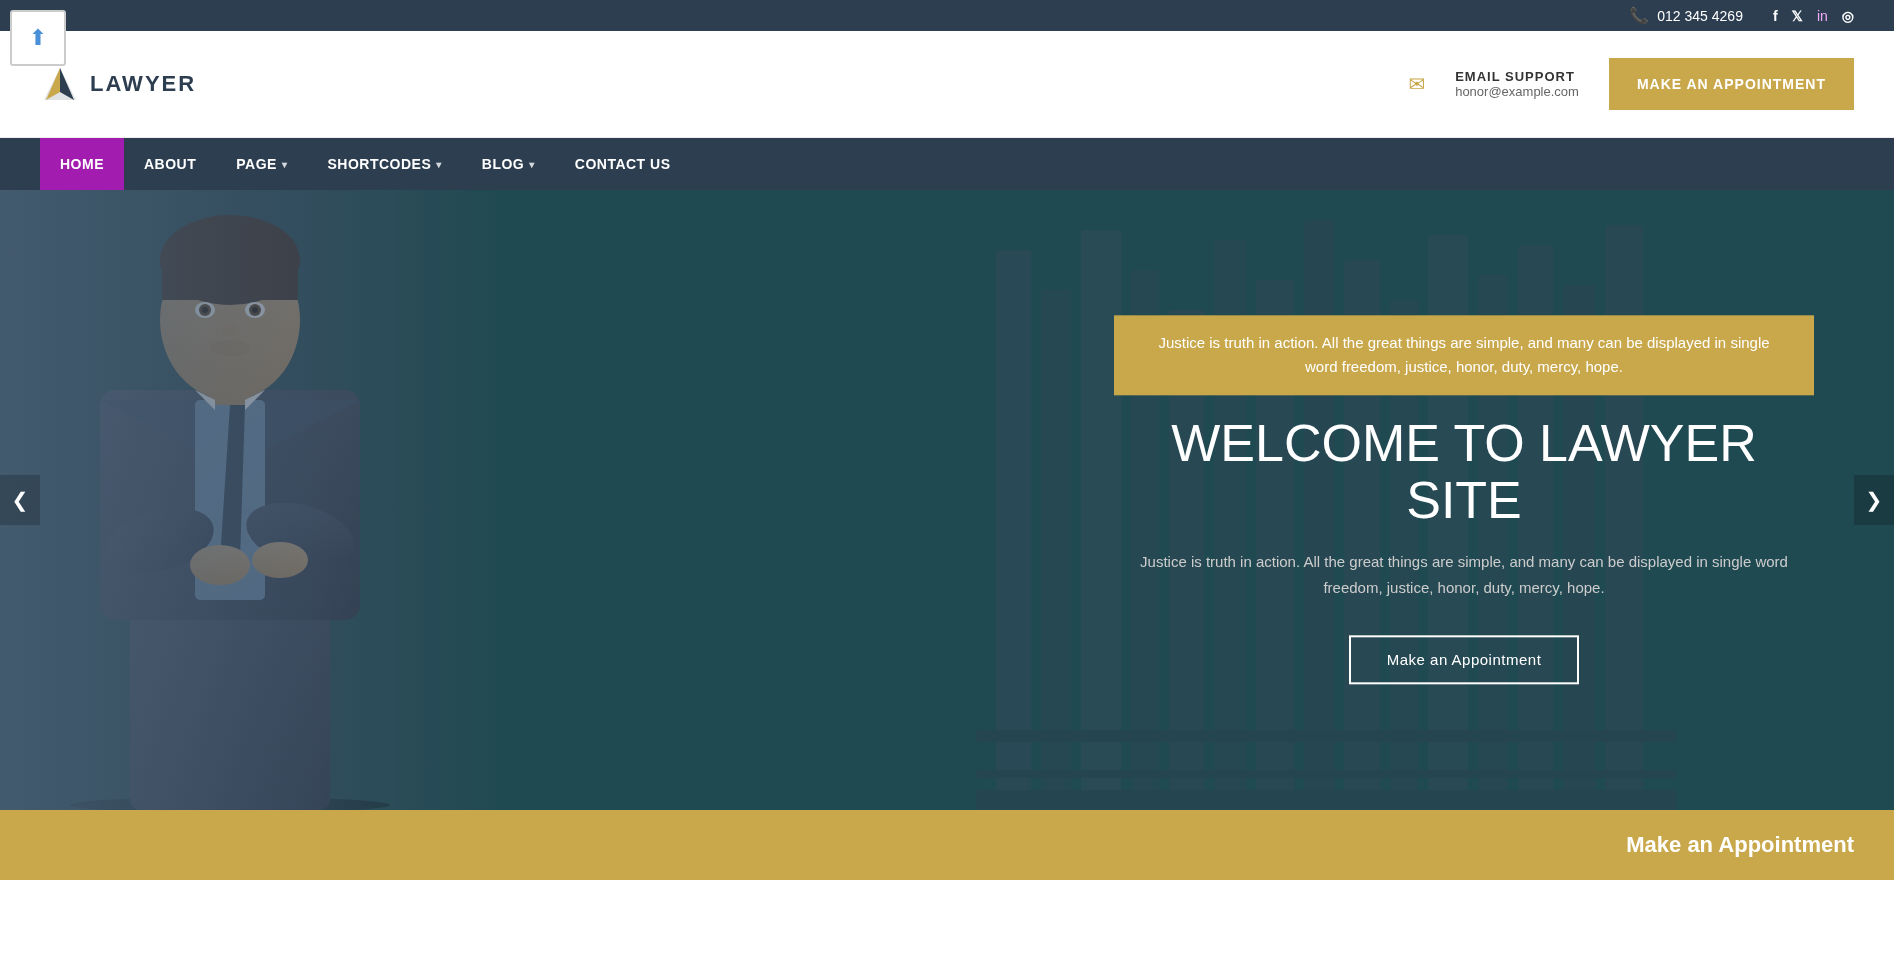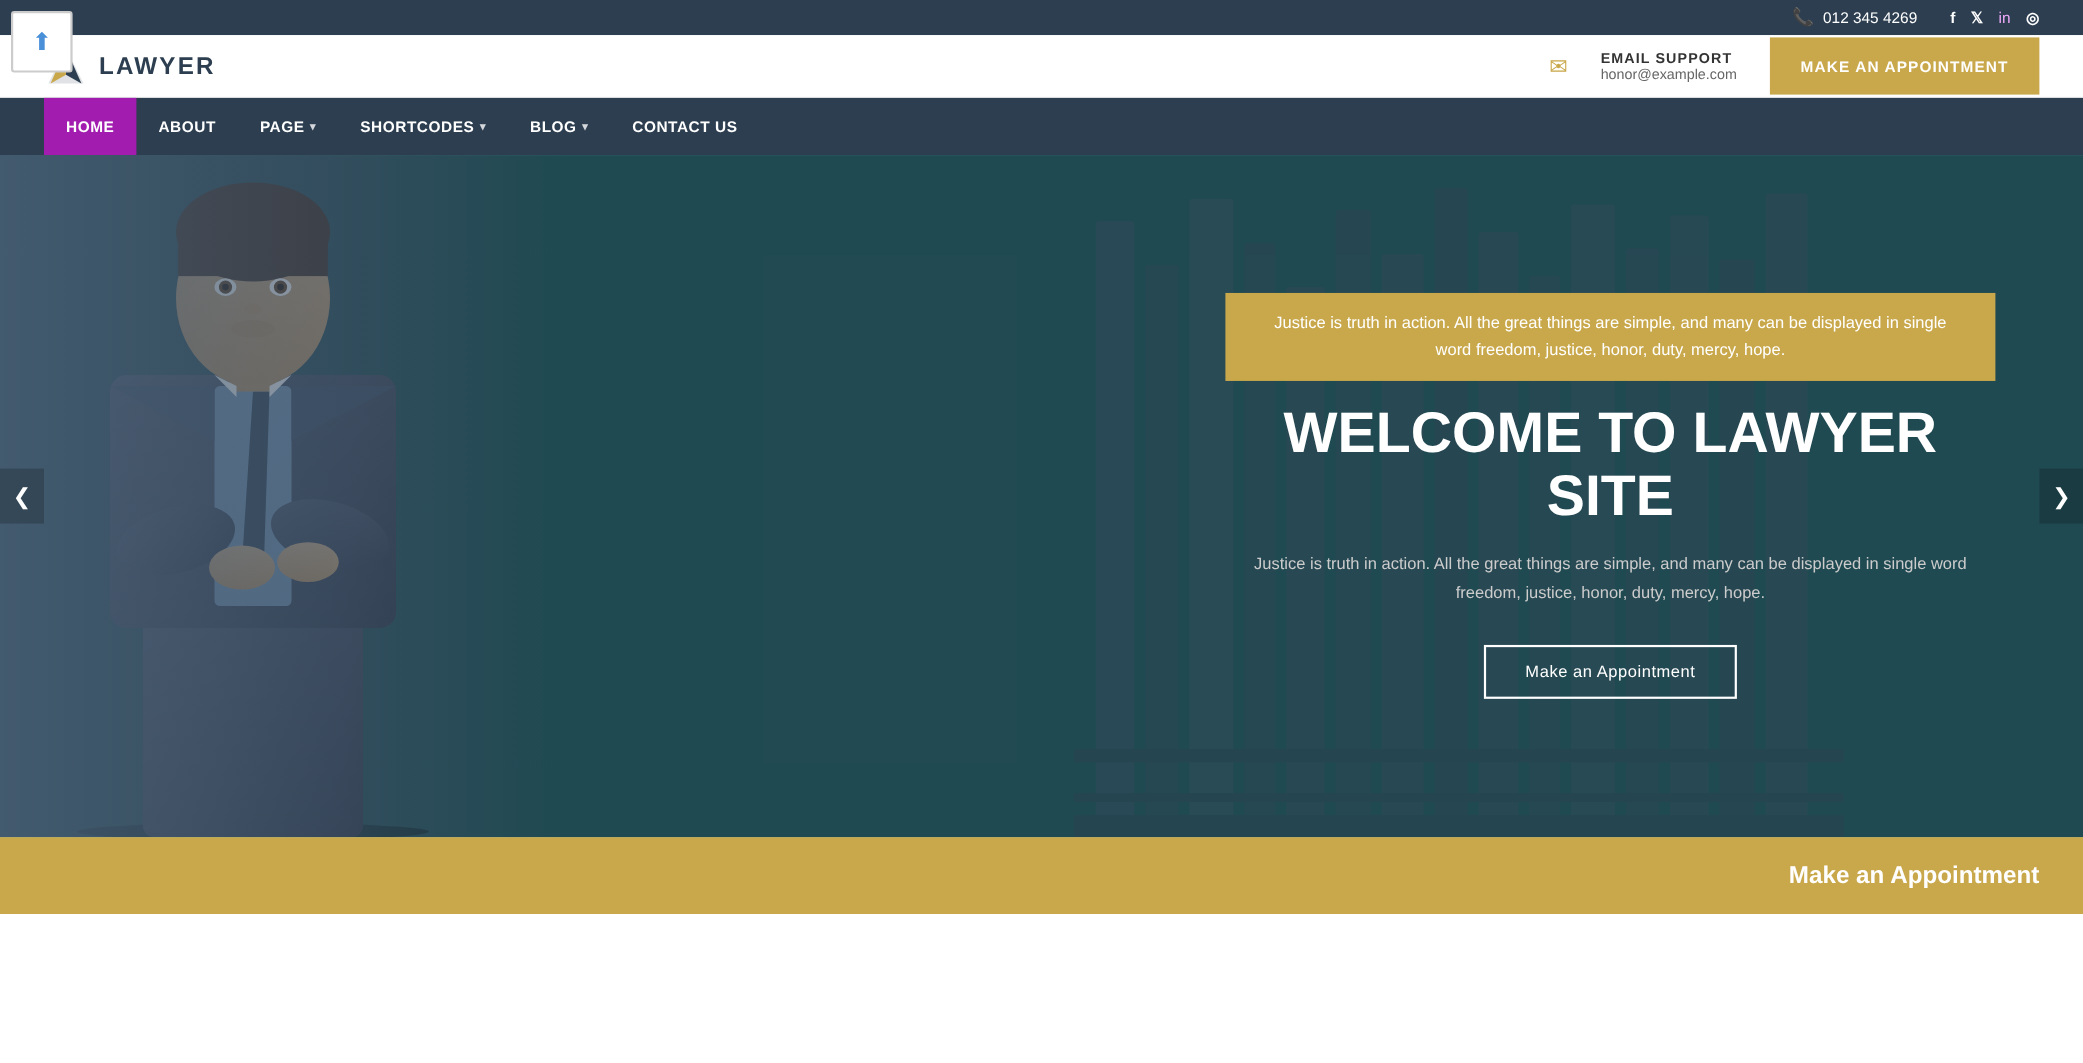--- a/index.html
+++ b/index.html
@@ -34,21 +34,21 @@
       color: #fff;
       font-size: 15px;
       text-decoration: none;
     }
 
     
     .header {
       display: flex;
       align-items: center;
       justify-content: space-between;
-      padding: 2px 40px;
+      padding: 27px 40px;
       background: #fff;
       border-bottom: 1px solid #eee;
     }
     .logo {
       display: flex;
       align-items: center;
       gap: 10px;
       text-decoration: none;
     }
     .logo-icon {
@@ -192,21 +192,21 @@
     }
     .hero-tagline-text {
       color: #fff;
       font-size: 15px;
       line-height: 1.6;
       text-align: center;
     }
     .hero-title {
       color: #fff;
       font-size: 52px;
-      font-weight: 700;
+      font-weight: 400;
       text-transform: uppercase;
       margin-bottom: 20px;
       line-height: 1.1;
       text-align: center;
     }
     .hero-subtitle {
       color: #ccc;
       font-size: 15px;
       line-height: 1.7;
       margin-bottom: 35px;

